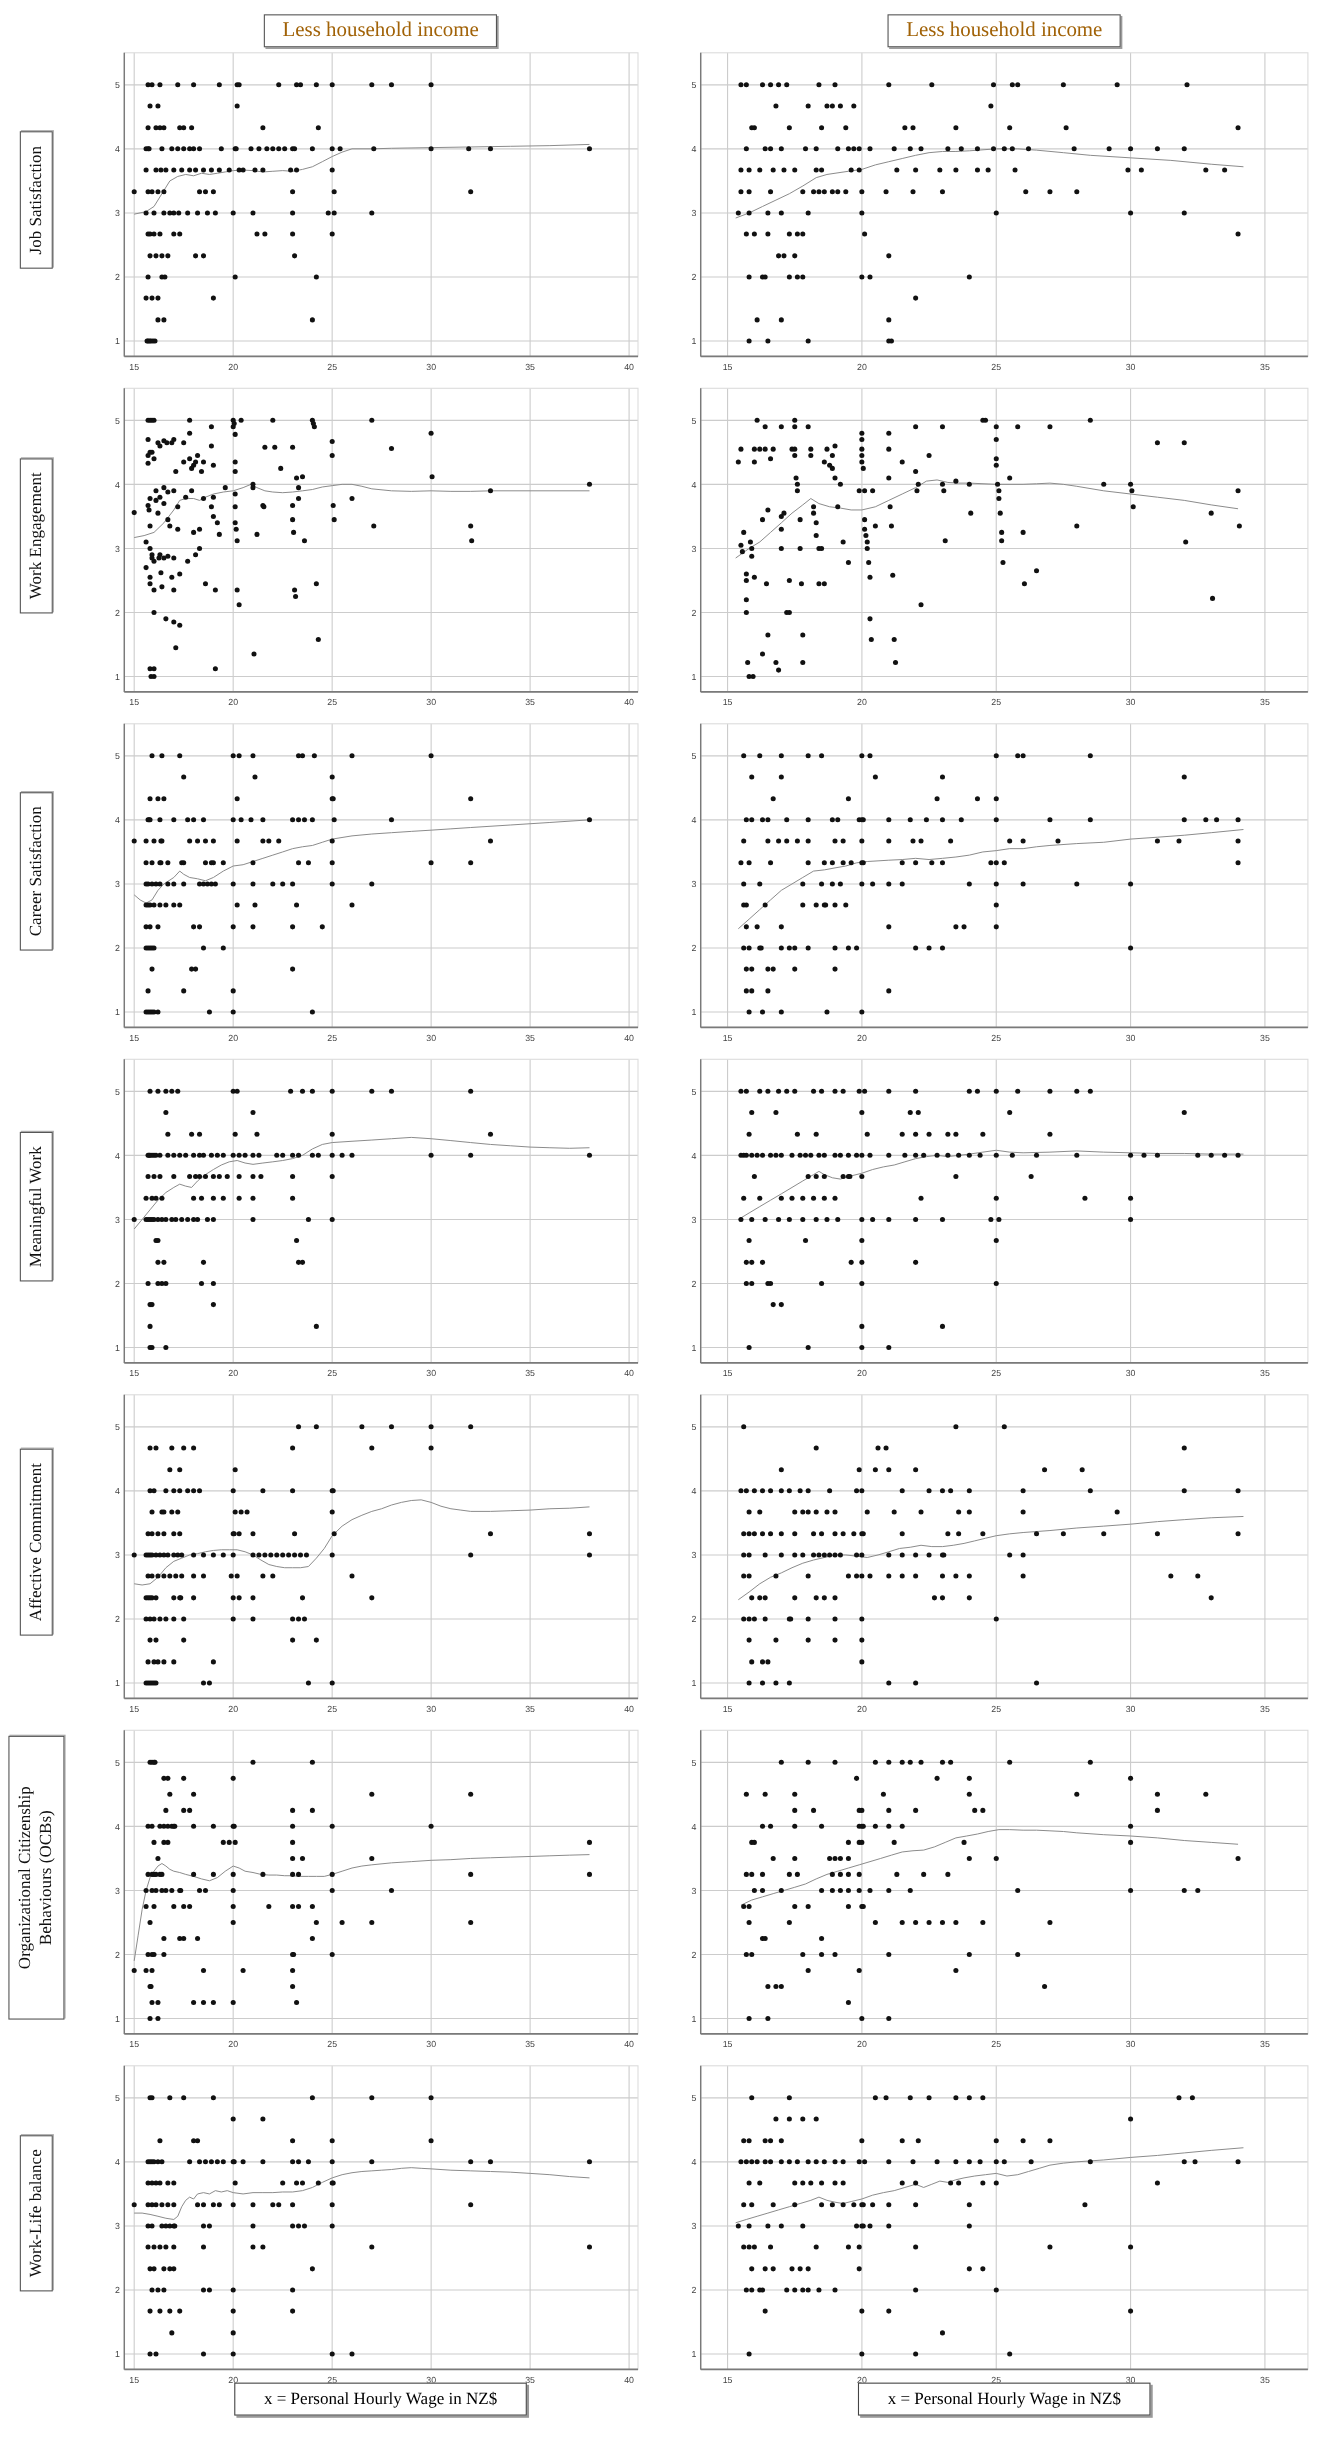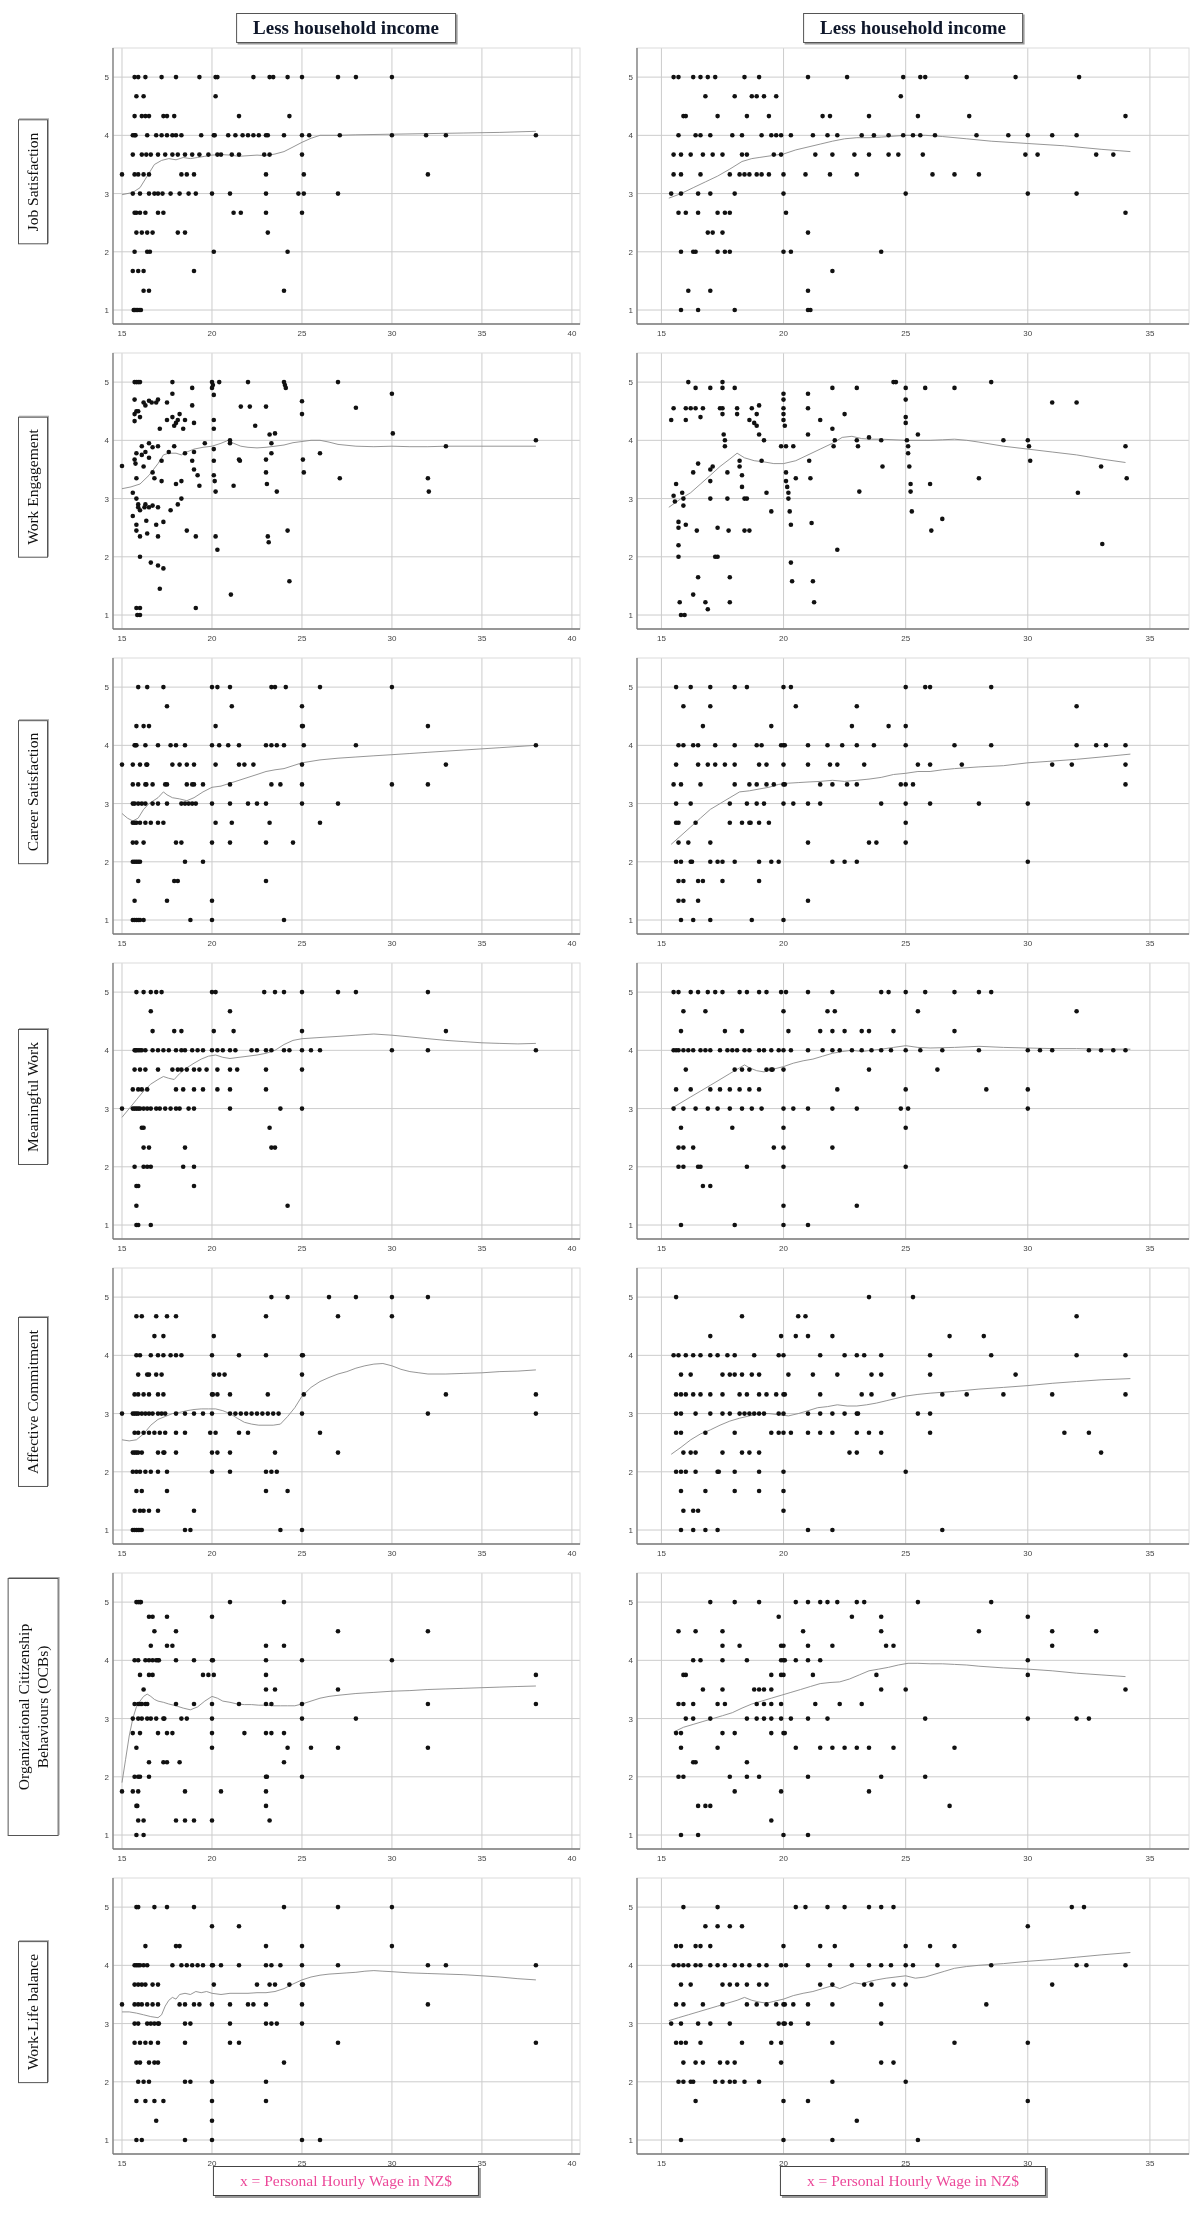--- a/index.html
+++ b/index.html
@@ -1,32 +1,32 @@
 <!DOCTYPE html>
 <html><head>
 <meta charset="utf-8">
 <style>
   html,body{margin:0;padding:0;background:#ffffff;}
   #stage{position:relative;width:1200px;height:2222px;background:#ffffff;overflow:hidden;
          font-family:"Liberation Serif", serif;}
   .col-header{position:absolute;top:13px;transform:translateX(-50%);background:#fff;
     border:1px solid #555;box-shadow:1.5px 1.5px 0 #9a9a9a;padding:3px 16px;
-    font-weight:bold;font-size:19px;color:#0f172a;white-space:nowrap;}
+    font-weight:normal;font-size:19px;color:#a16207;white-space:nowrap;}
   .row{position:absolute;left:0;width:1200px;height:305px;}
   .row-label{position:absolute;left:33px;top:140px;transform:translate(-50%,-50%) rotate(-90deg);
     background:#fff;border:1px solid #555;box-shadow:1px 1px 0 #aaa;padding:5px 12px;
     font-size:15.5px;color:#111;white-space:nowrap;text-align:center;}
   .row-label.two-line{white-space:normal;width:232px;line-height:1.25;}
   .chart{position:absolute;top:0;height:306px;}
   .chart.left{left:83px;width:505px;}
   .chart.right{left:607px;width:590px;}
   svg{font-family:"Liberation Sans", sans-serif;}
   .caption{position:absolute;top:2166px;transform:translateX(-50%);background:#fff;
     border:1px solid #444;box-shadow:2px 2px 0 #999;padding:5px 26px;
-    font-size:15.5px;color:#ec4899;white-space:nowrap;}
+    font-size:15.5px;color:#000000;white-space:nowrap;}
 </style>
 </head>
 <body>
 
 <div id="stage">
   <div class="col-header" style="left:346px;">Less household income</div>
   <div class="col-header" style="left:913px;">Less household income</div>
 
   <div class="row" style="top:42px;">
     <div class="row-label">Job Satisfaction</div>

